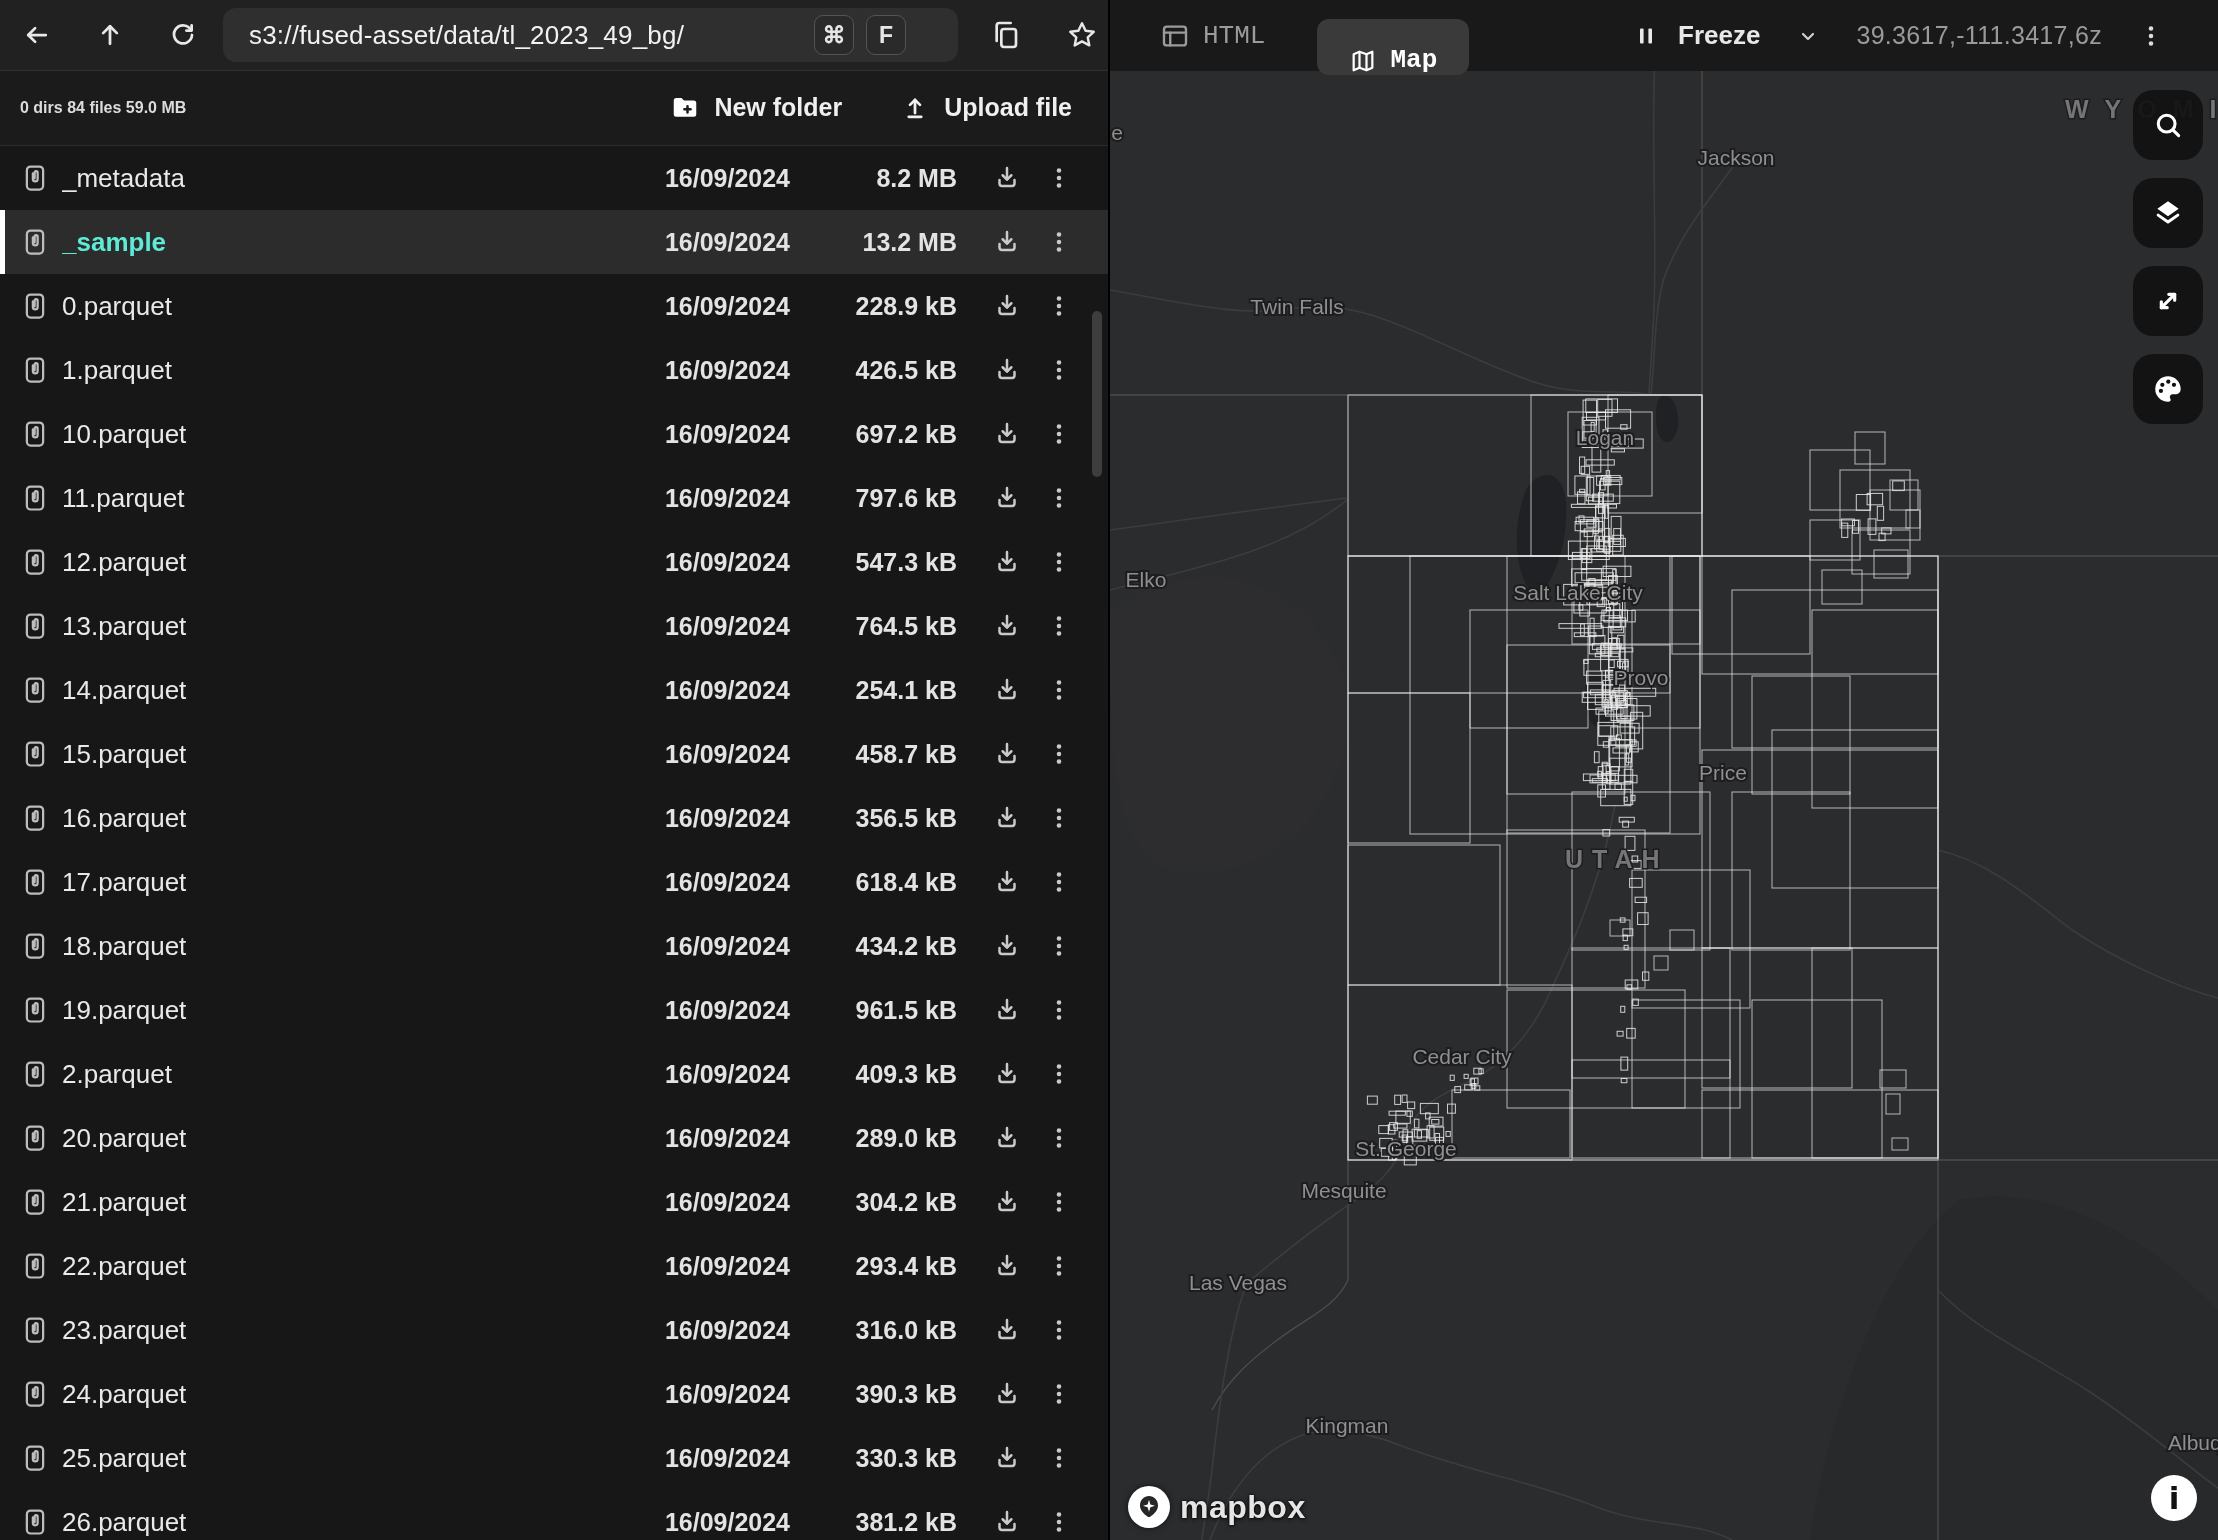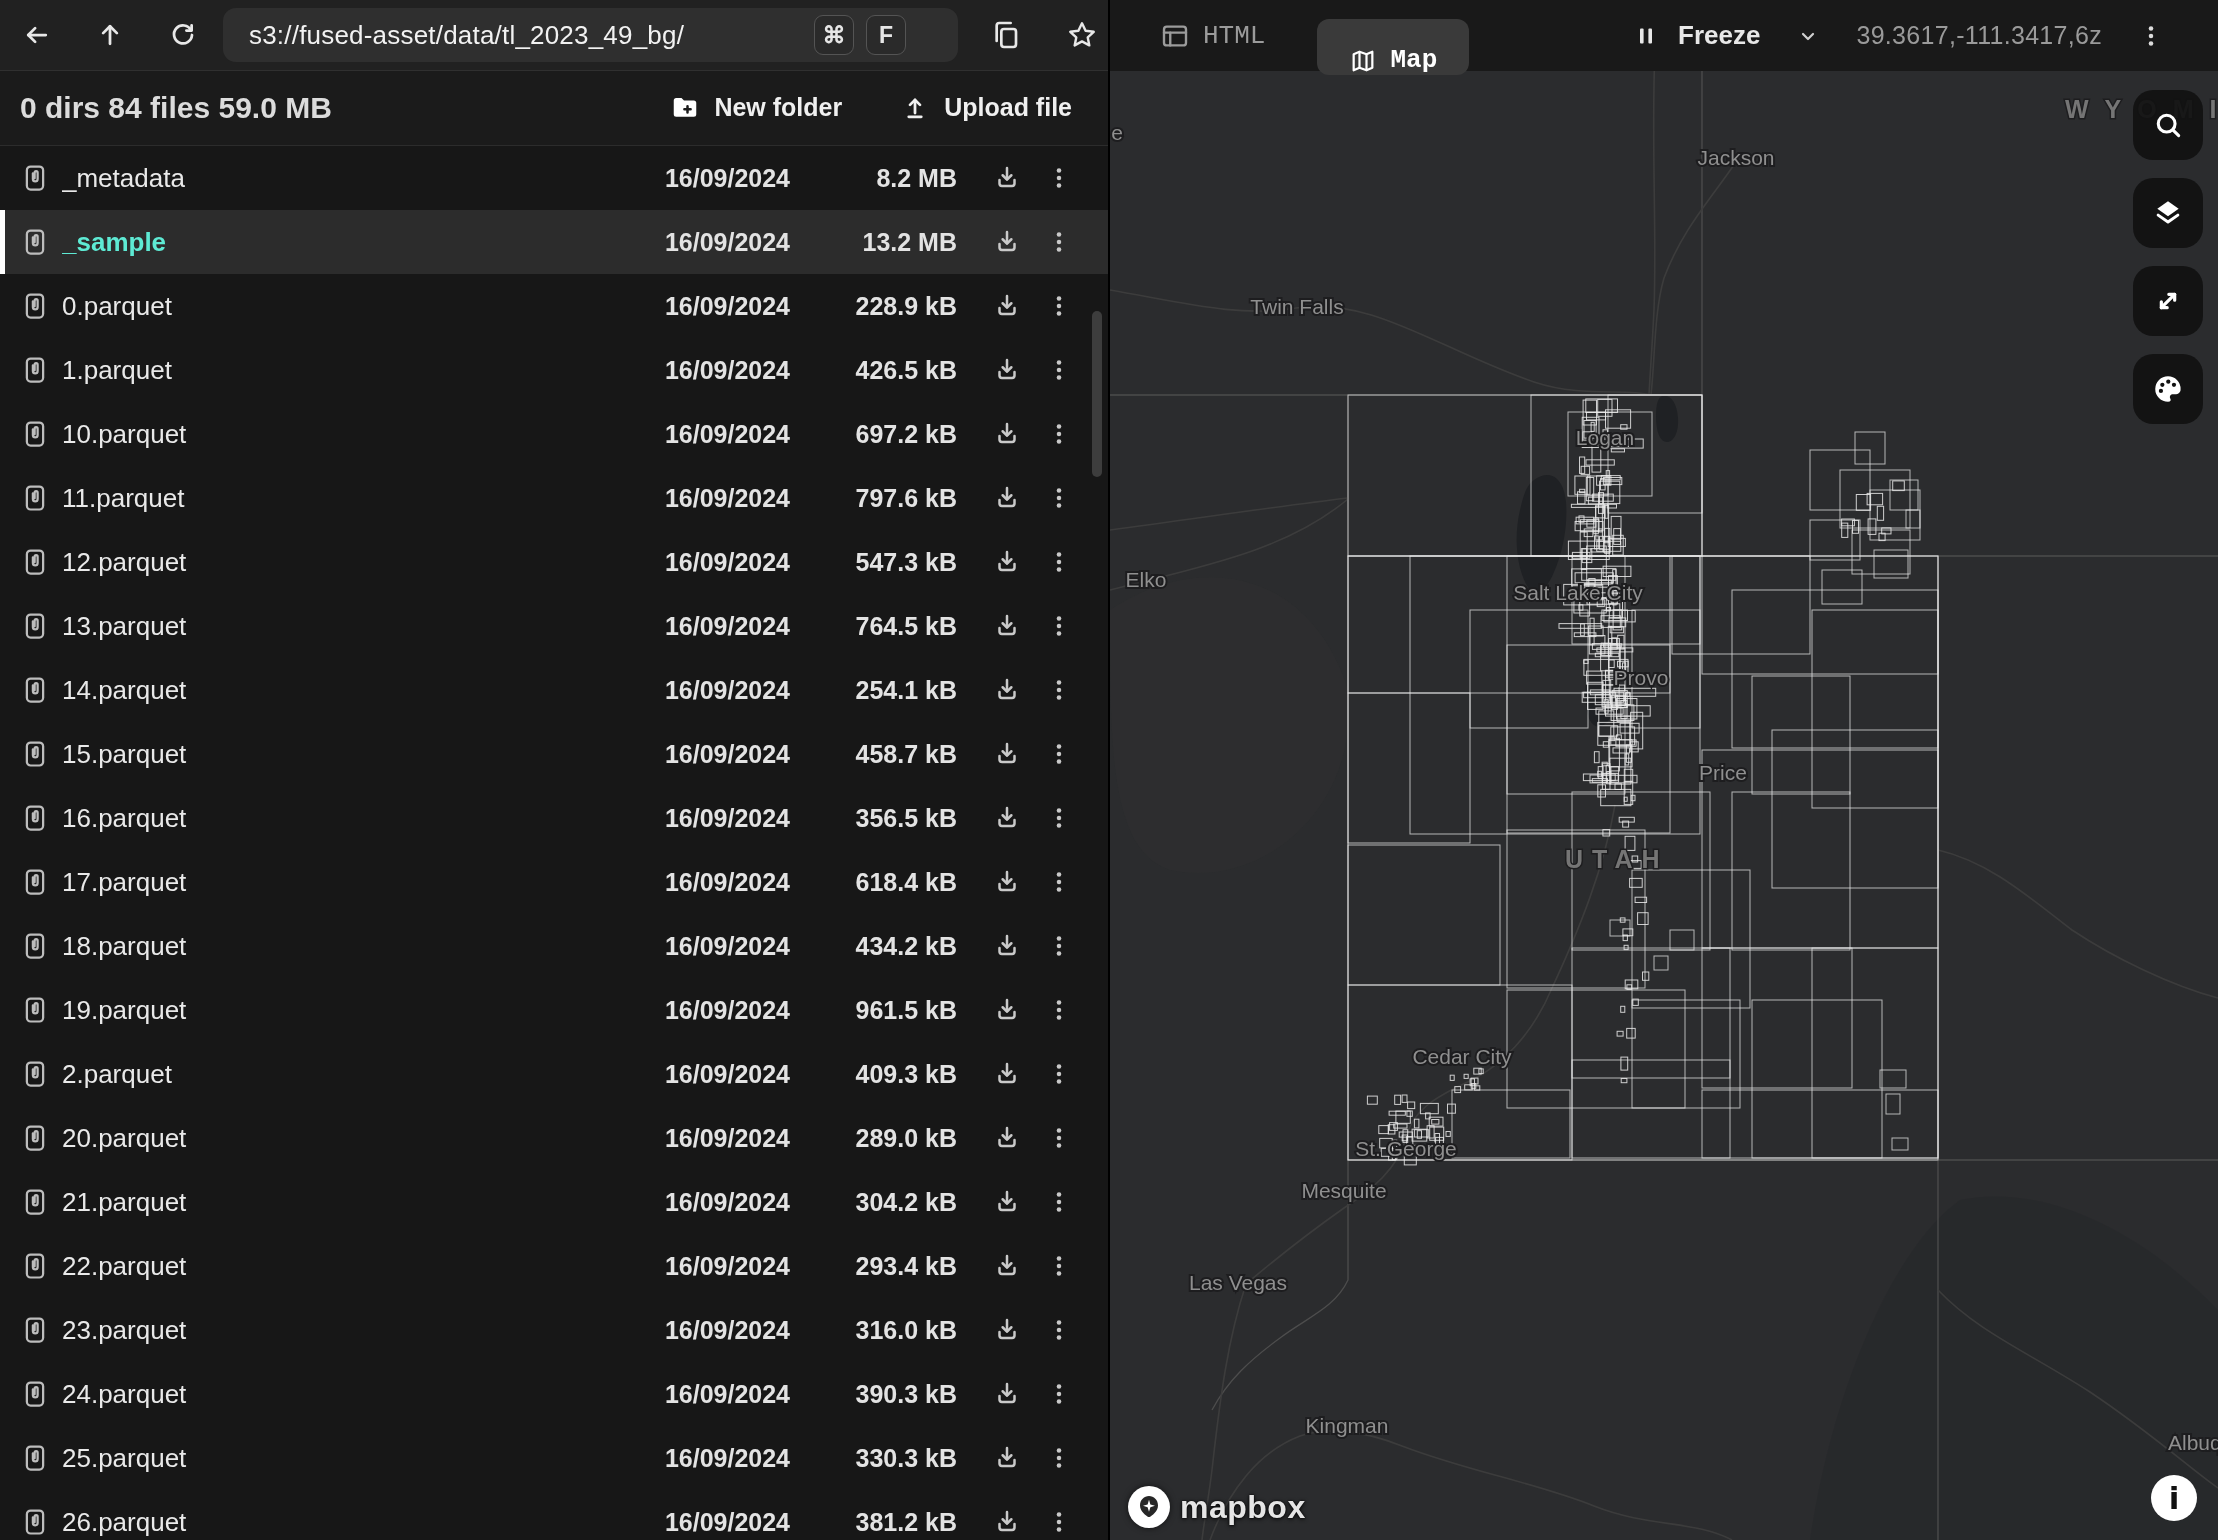--- a/index.html
+++ b/index.html
@@ -21,21 +21,21 @@
   .kbd{position:absolute;top:7px;height:40px;min-width:40px;padding:0 6px;border:1.5px solid #545454;
        border-radius:9px;background:#2a2a2a;color:#e6e6e6;font-size:23px;font-weight:600;
        display:flex;align-items:center;justify-content:center;box-sizing:border-box;}
   #kbd-cmd{right:104px;}
   #kbd-f{right:52px;}
   #btn-copy{margin-left:20px;}
   #btn-star{margin-left:20px;}
 
   #files-header{position:absolute;left:0;top:71px;width:1110px;height:75px;background:#1b1b1b;
                 border-bottom:1px solid #2c2c2c;display:flex;align-items:center;box-sizing:border-box;}
-  #summary{margin-left:20px;font-size:30px;font-weight:600;color:#dcdcdc;}
+  #summary{margin-left:20px;font-size:16px;font-weight:600;color:#dcdcdc;}
   #header-actions{margin-left:auto;margin-right:32px;display:flex;align-items:center;gap:46px;}
   .header-btn{display:flex;align-items:flex-start;gap:14px;background:none;border:none;color:#f0f0f0;
               font-family:"Liberation Sans",sans-serif;font-size:25px;font-weight:600;cursor:pointer;}
 
   #file-list{position:absolute;left:0;top:146px;width:1110px;}
   .file-row{position:relative;height:64px;display:grid;
             grid-template-columns:62px 600px 150px 167px 56px 48px 27px;
             align-items:center;cursor:pointer;}
   .file-row.selected{background:#2c2c2c;}
   .file-row.selected::before{content:"";position:absolute;left:0;top:0;width:5px;height:64px;background:#fff;}

